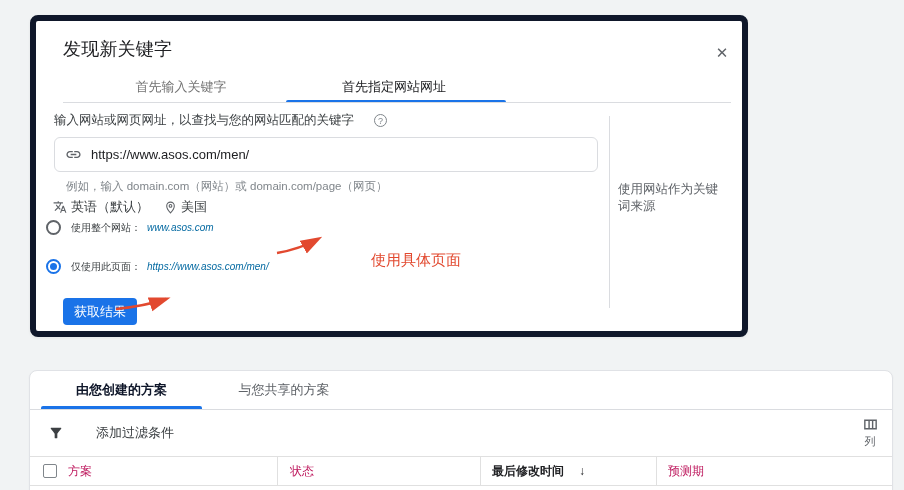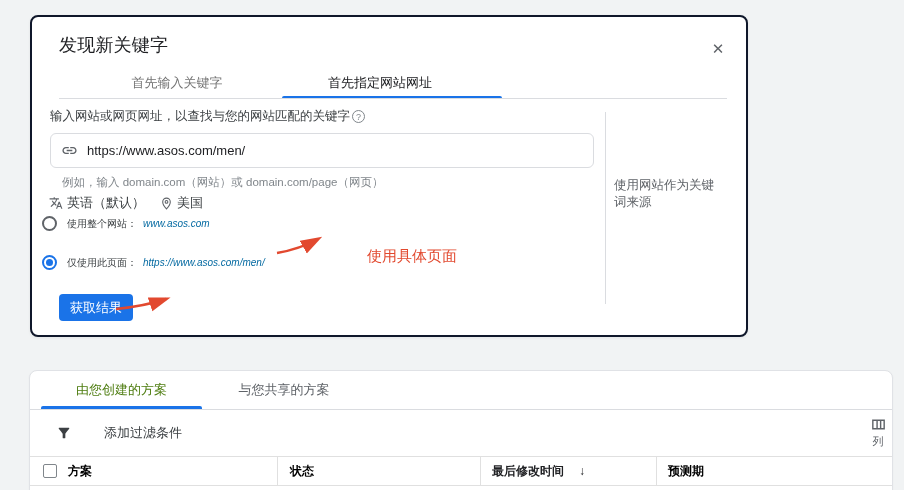--- a/index.html
+++ b/index.html
@@ -10,21 +10,21 @@
     font-family: "Liberation Sans", "DejaVu Sans", sans-serif;
     position: relative;
     color: #3c4043;
   }
   .abs { position: absolute; }
 
   
   .dialog-card {
     left: 30px; top: 15px; width: 718px; height: 322px;
     background: #fff;
-    border: 2px solid #0f172a;
+    border: 6px solid #0f172a;
     border-radius: 8px;
     box-shadow: 0 1px 3px rgba(60,64,67,.08);
   }
   .dialog-title {
     left: 27px; top: 16px;
     font-size: 18px; font-weight: 500; color: #202124;
     letter-spacing: .2px;
   }
   .close-btn {
     left: 672px; top: 18px; width: 28px; height: 28px;
@@ -34,29 +34,29 @@
   .tabs-divider {
     left: 27px; top: 81px; width: 668px; height: 1px; background: #dadce0;
   }
   .dlg-tab {
     top: 50px; height: 32px;
     display: flex; align-items: center; justify-content: center;
     font-size: 13px; color: #737373; cursor: pointer;
   }
   .dlg-tab.active { color: #202124; font-weight: 500; }
   .dlg-tab1 { left: 75px; width: 140px; }
-  .dlg-tab2 { left: 238px; width: 220px; }
+  .dlg-tab2 { left: 248px; width: 220px; }
   .tab-underline {
     left: 250px; top: 79px; width: 220px; height: 3px;
     background: #1a73e8; border-radius: 2px 2px 0 0;
   }
 
   .url-label {
     left: 18px; top: 91px; font-size: 12.5px; color: #3c4043;
-    display: flex; align-items: center; gap: 2px;
+    display: flex; align-items: center; gap: 20px;
   }
   .help-circle {
     width: 13px; height: 13px; border: 1px solid #80868b; border-radius: 50%;
     font-size: 9px; color: #80868b; display: inline-flex;
     align-items: center; justify-content: center; cursor: pointer;
   }
   .url-input-wrap {
     left: 18px; top: 116px; width: 544px; height: 35px;
     border: 1px solid #dadce0; border-radius: 6px; background: #fff;
     display: flex; align-items: center; padding: 0 10px; gap: 9px;
@@ -119,51 +119,51 @@
     background: #fff;
     border: 1px solid #e0e2e6;
     border-radius: 8px 8px 0 0;
     box-shadow: 0 1px 2px rgba(60,64,67,.06);
   }
   .plans-tab {
     top: 0; height: 38px;
     display: flex; align-items: center; justify-content: center;
     font-size: 13px; color: #5f6368; cursor: pointer;
   }
-  .plans-tab.active { color: #4d7c0f; font-weight: 400; }
+  .plans-tab.active { color: #0f172a; font-weight: 700; }
   .plans-tab1 { left: 11px; width: 161px; }
   .plans-tab2 { left: 174px; width: 160px; }
   .plans-tab-underline {
     left: 11px; top: 35px; width: 161px; height: 3px;
     background: #1a73e8; border-radius: 2px 2px 0 0;
   }
   .plans-tabs-divider { left: 0; top: 38px; width: 862px; height: 1px; background: #dadce0; }
 
-  .filter-bar { left: 8px; top: 39px; width: 862px; height: 46px; }
+  .filter-bar { left: 0; top: 39px; width: 862px; height: 46px; }
   .filter-btn {
     left: 10px; top: 8px; height: 30px; padding: 0 8px;
     display: flex; align-items: center; gap: 32px;
     font-size: 13px; color: #3c4043; cursor: pointer; background: transparent; border: none;
     font-family: "Liberation Sans", "DejaVu Sans", sans-serif;
   }
   .columns-btn {
     left: 822px; top: 6px; width: 36px; height: 38px;
     display: flex; flex-direction: column; align-items: center; gap: 1px;
     cursor: pointer; color: #5f6368; font-size: 11px;
   }
   .filter-bar-divider { left: 0; top: 85px; width: 862px; height: 1px; background: #e0e0e0; }
 
   .table-header { left: 0; top: 86px; width: 862px; height: 28px; }
   .th-checkbox {
     left: 13px; top: 7px; width: 14px; height: 14px;
     border: 1.5px solid #80868b; border-radius: 2px; background: #fff; cursor: pointer;
   }
   .th-cell {
     top: 0; height: 28px; display: flex; align-items: center;
-    font-size: 12px; color: #000000; cursor: pointer; font-weight: bold;
+    font-size: 12px; color: #be185d; cursor: pointer;
   }
   .th-plan  { left: 38px; }
   .th-status{ left: 260px; }
   .th-modified { left: 462px; font-weight: 700; color: #202124; gap: 15px; }
   .th-forecast { left: 638px; }
   .col-sep { top: 0; width: 1px; height: 28px; background: #e0e0e0; }
   .sep1 { left: 247px; } .sep2 { left: 450px; } .sep3 { left: 626px; }
   .header-bottom-divider { left: 0; top: 114px; width: 862px; height: 1px; background: #e0e0e0; }
 
   .arrow-overlay { left: 0; top: 0; width: 904px; height: 490px; pointer-events: none; }

